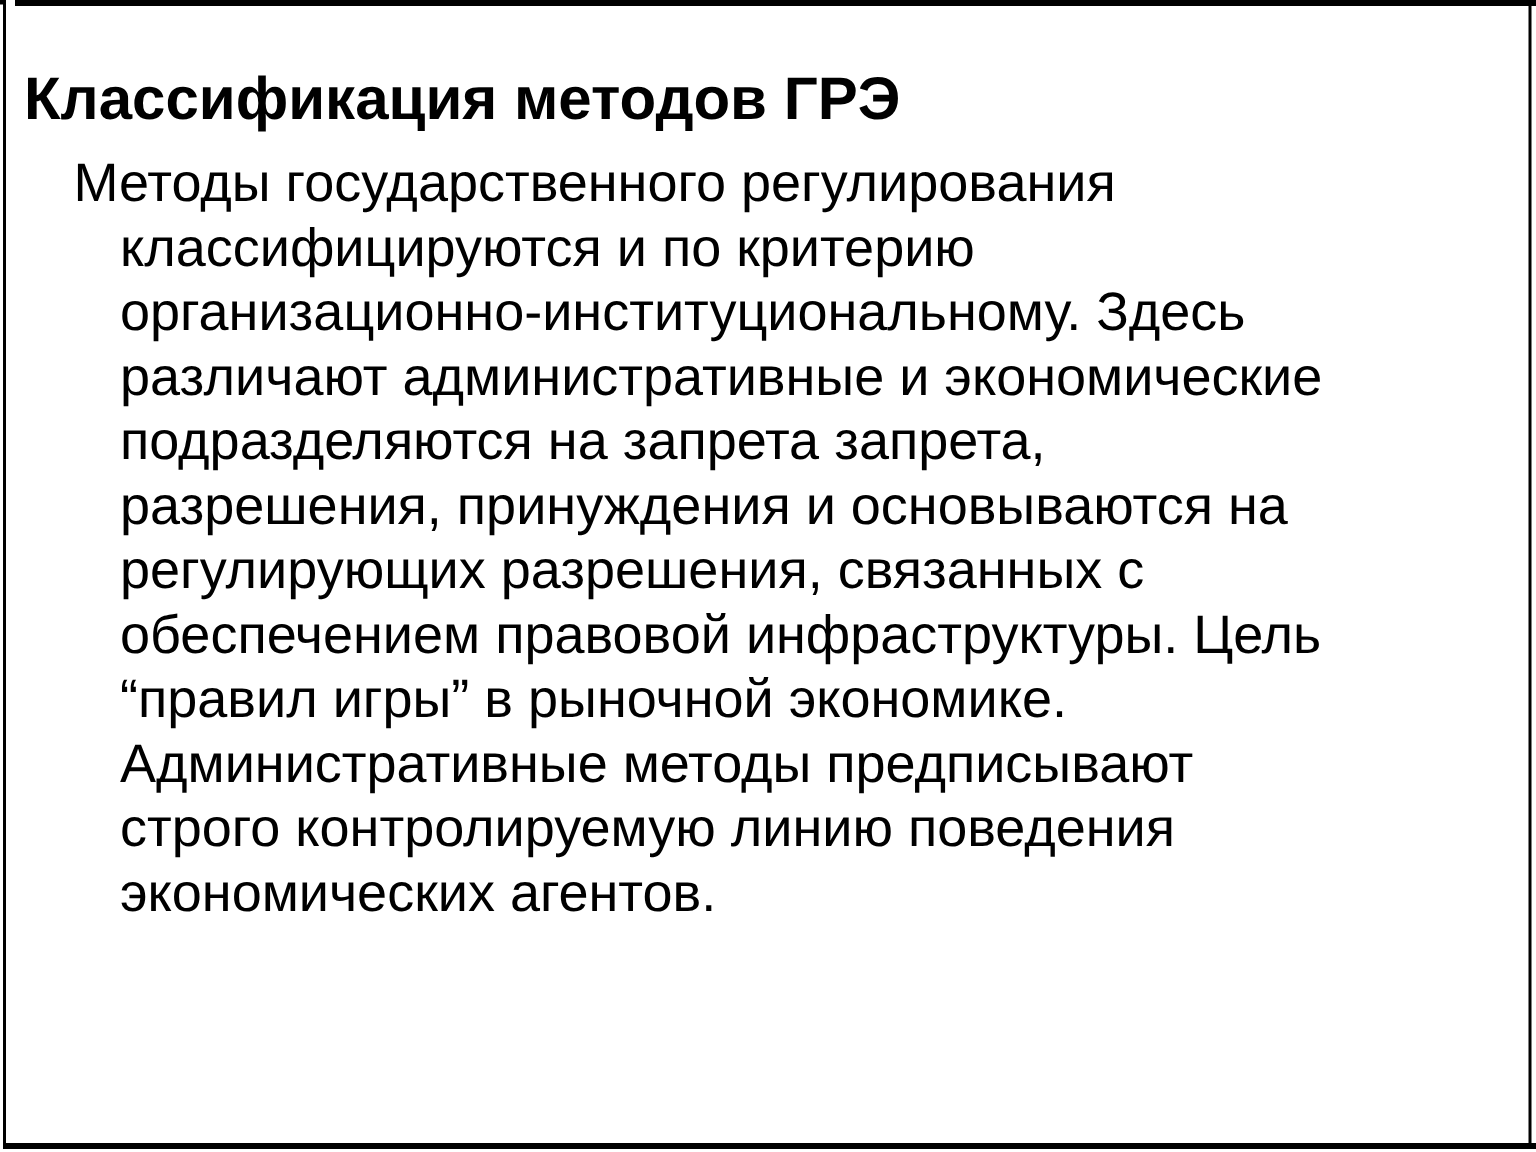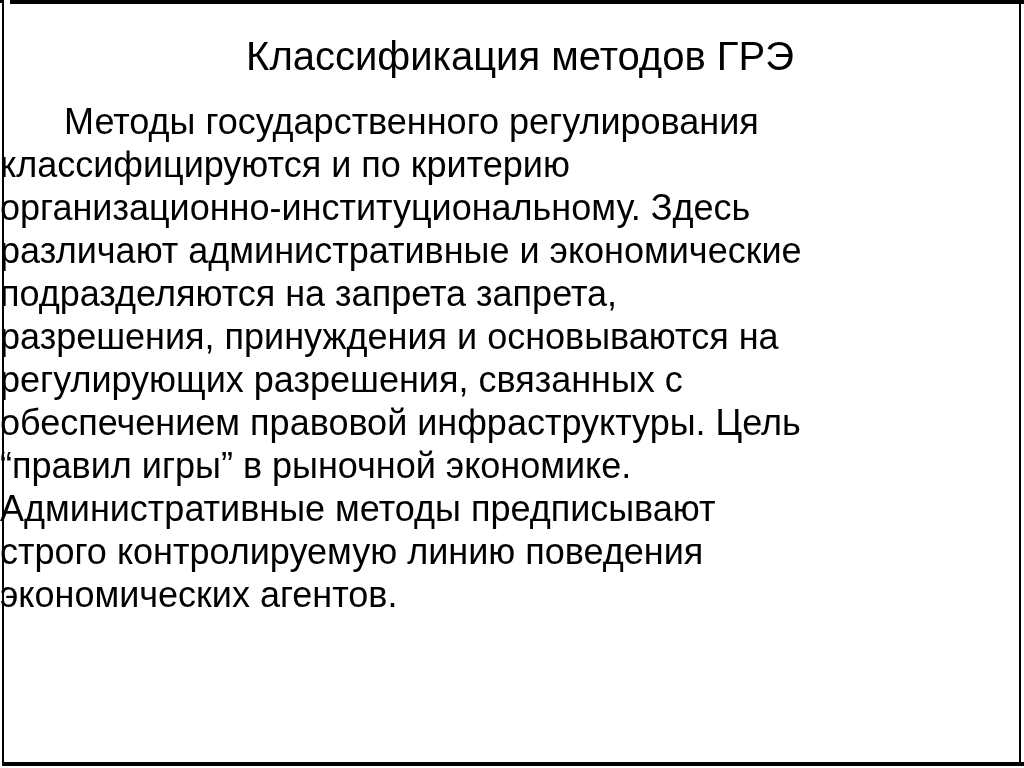--- a/index.html
+++ b/index.html
@@ -23,45 +23,45 @@
     background: var(--frame, #000000);
   }
   .edge-top    { top: 0;      left: 10px;  right: 0;    height: 4px; }
   .edge-bottom { bottom: 2px; left: 2px;   right: 0;    height: 4px; }
   .edge-left   { left: 2px;   top: 0;      bottom: 5px; width: 2px;  }
   .edge-right  { right: 3px;  top: 3px;    bottom: 5px; width: 2px;  }
   .corner-mark { top: 0; left: 0; width: 3px; height: 3px; }
 
   .title {
     position: absolute;
-    top: 33px;
+    top: 43px;
     left: 16px;
     right: 0;
     margin: 0;
-    text-align: center;
+    text-align: left;
     font-size: 40px;
     line-height: 46px;
-    font-weight: normal;
+    font-weight: bold;
     letter-spacing: 0;
   }
   .body {
     position: absolute;
     top: 100px;
     left: 0;
     right: 0;
     font-size: 36px;
     line-height: 43px;
     font-weight: normal;
   }
   .line {
+    padding-left: 80px;
     white-space: nowrap;
   }
   .line:first-child {
-    padding-left: 33px;
-    margin-left: 31px;
+    padding-left: 49px;
   }
 </style>
 </head>
 <body>
 
 <div class="slide">
   <div class="edge edge-top"></div>
   <div class="edge edge-bottom"></div>
   <div class="edge edge-left"></div>
   <div class="edge edge-right"></div>

